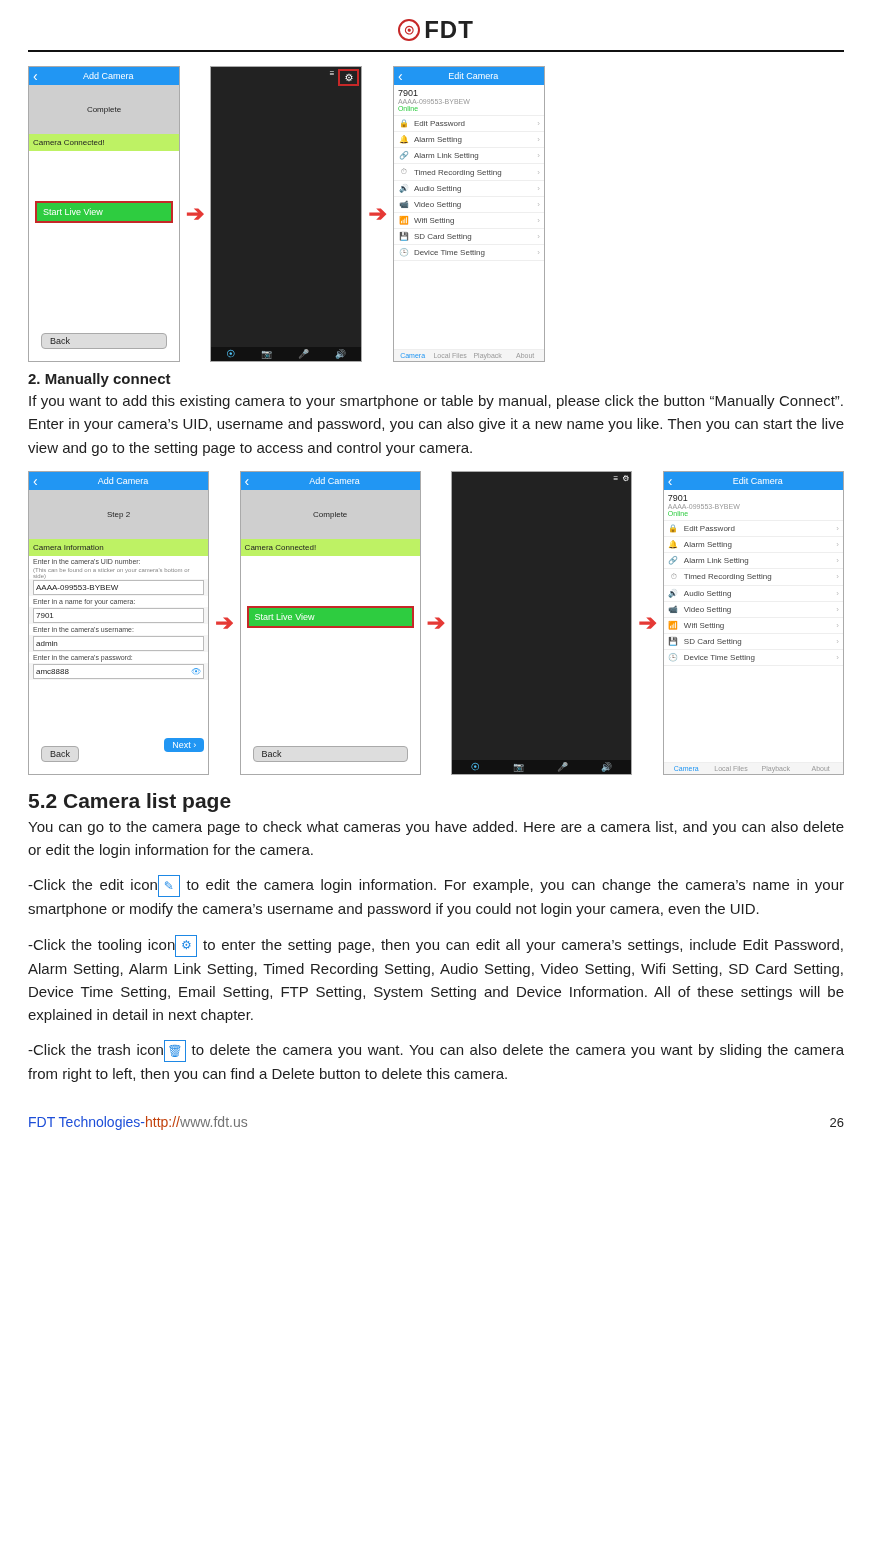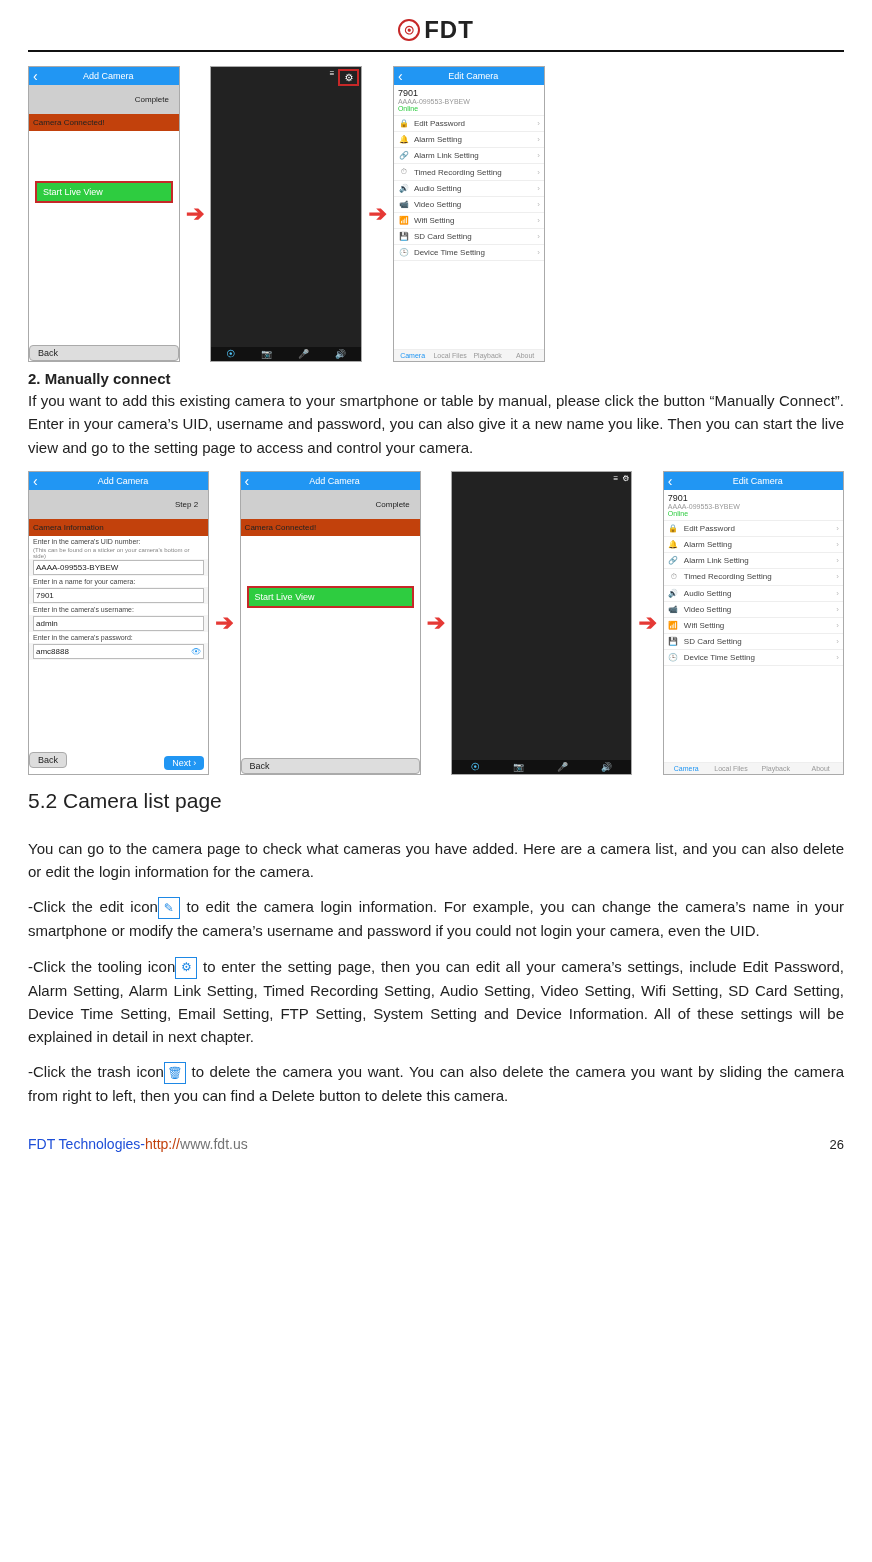--- a/index.html
+++ b/index.html
@@ -9,46 +9,46 @@
 .logo-mark{width:22px;height:22px;border:2px solid #c62828;border-radius:50%;display:flex;align-items:center;justify-content:center;color:#c62828;font-size:10px;font-weight:bold}
 .logo-txt{font-weight:bold;font-size:24px;letter-spacing:1px}
 .content{padding-top:8px}
 .row{display:flex;align-items:center;gap:6px;margin:6px 0 8px}
 .phone{border:1px solid #aaa;background:#f5f5f5;display:flex;flex-direction:column;font-size:8px}
 .p3{width:152px;height:296px}
 .p4{width:184px;height:304px}
 .bluebar{background:#2196f3;color:#fff;display:flex;align-items:center;padding:2px 4px;height:18px;font-size:9px}
 .bluebar .back{font-size:14px;margin-right:4px}
 .bluebar .title{flex:1;text-align:center}
-.graybar{background:#cfcfcf;color:#222;text-align:right;padding:10px;font-size:8px}
-.whitebar{background:#c2410c;padding:4px;font-size:8px}
+.graybar{background:#cfcfcf;color:#222;text-align:center;padding:20px;font-size:8px}
+.whitebar{background:#bef264;padding:4px;font-size:8px}
 .dark-area{background:#222;flex:1;position:relative}
 .btn-green{background:#2ecc40;color:#fff;border:2px solid #c62828;padding:4px 6px;display:inline-block;font-size:9px;margin:50px 6px}
-.btn-back{background:#ddd;border:1px solid #aaa;border-radius:4px;padding:2px 8px;font-size:9px;margin:0;display:inline-block}
+.btn-back{background:#ddd;border:1px solid #aaa;border-radius:4px;padding:2px 8px;font-size:9px;margin:12px;display:inline-block}
 .btn-next{background:#2196f3;color:#fff;border-radius:4px;padding:2px 8px;font-size:9px;margin:4px;float:right}
 .gearbar{background:#222;display:flex;justify-content:flex-end;padding:2px}
 .gear-slot{border:2px solid #c62828;padding:1px 4px;color:#fff;font-size:10px}
 .arrow{color:#e53935;font-size:22px;font-weight:bold}
 .setting-list{background:#fff}
 .setting-item{display:flex;align-items:center;padding:3px 4px;border-bottom:1px solid #eee;font-size:8px;color:#444}
 .setting-item .ico{width:12px;margin-right:4px;text-align:center;color:#888}
 .setting-item .chev{margin-left:auto;color:#bbb}
 .cam-head{background:#fff;padding:3px 4px;border-bottom:1px solid #eee}
 .cam-head .n{font-size:9px}
 .cam-head .u{font-size:7px;color:#999}
 .cam-head .s{font-size:7px;color:#2ecc40}
 .tabs{display:flex;font-size:7px;color:#999;border-top:1px solid #eee}
 .tabs div{flex:1;text-align:center;padding:2px}
 .tabs .active{color:#2196f3}
 .form-lbl{font-size:7px;color:#444;padding:2px 4px;background:#fff}
 .form-inp{border:1px solid #bbb;margin:1px 4px;padding:2px;font-size:8px;background:#fff}
 .tiny{font-size:6px;color:#888;padding:0 4px;background:#fff}
 h3.sec{font-size:15px;font-weight:bold;margin:6px 0 2px}
 p.body{line-height:1.55;margin-bottom:12px;text-align:justify}
-h2.h2{font-size:21px;font-weight:normal;margin:14px 0 24px}
+h2.h2{font-size:21px;font-weight:bold;margin:14px 0 2px}
 .inline-icon{display:inline-flex;vertical-align:middle;width:22px;height:22px;border:1px solid #1e88e5;align-items:center;justify-content:center;color:#1e88e5;font-size:12px;background:#fff}
 .footer{display:flex;justify-content:space-between;align-items:flex-end;margin-top:28px;font-size:14px}
 .footer .left .a{color:#1d4ed8}.footer .left .b{color:#c2410c}.footer .left .c{color:#737373}
 .footer .pg{font-size:13px;}
 .eye-ico{color:#2196f3;float:right}
 .bottom-icons{background:#111;color:#4fc3f7;display:flex;justify-content:space-around;padding:2px;font-size:9px}
 </style>
 </head>
 <body>
 

